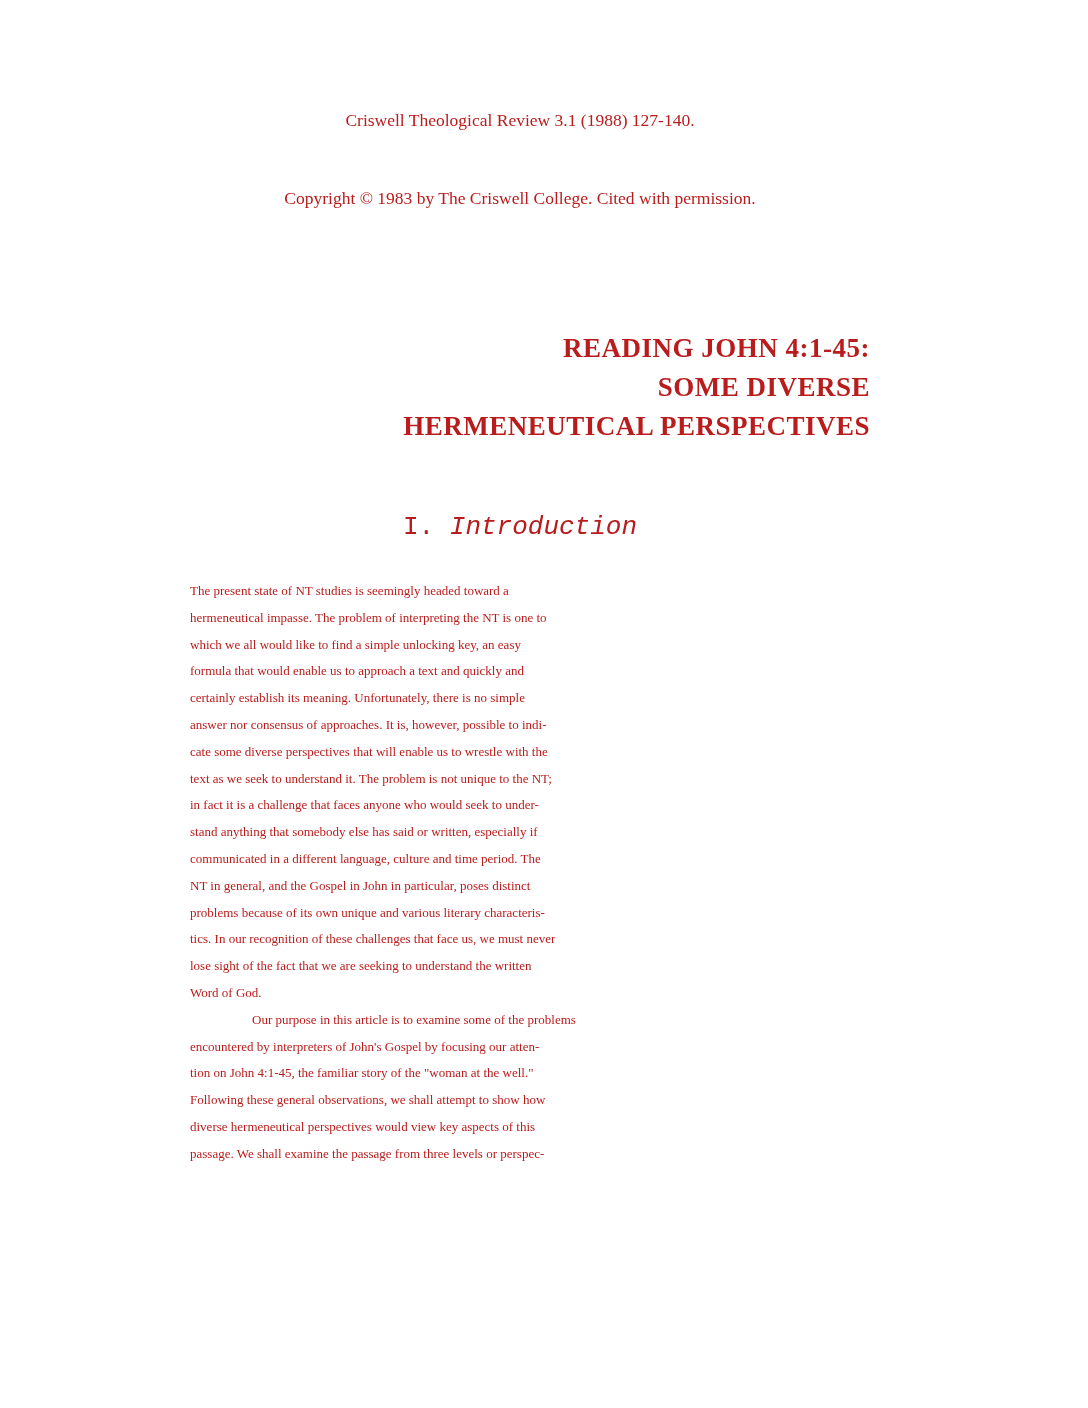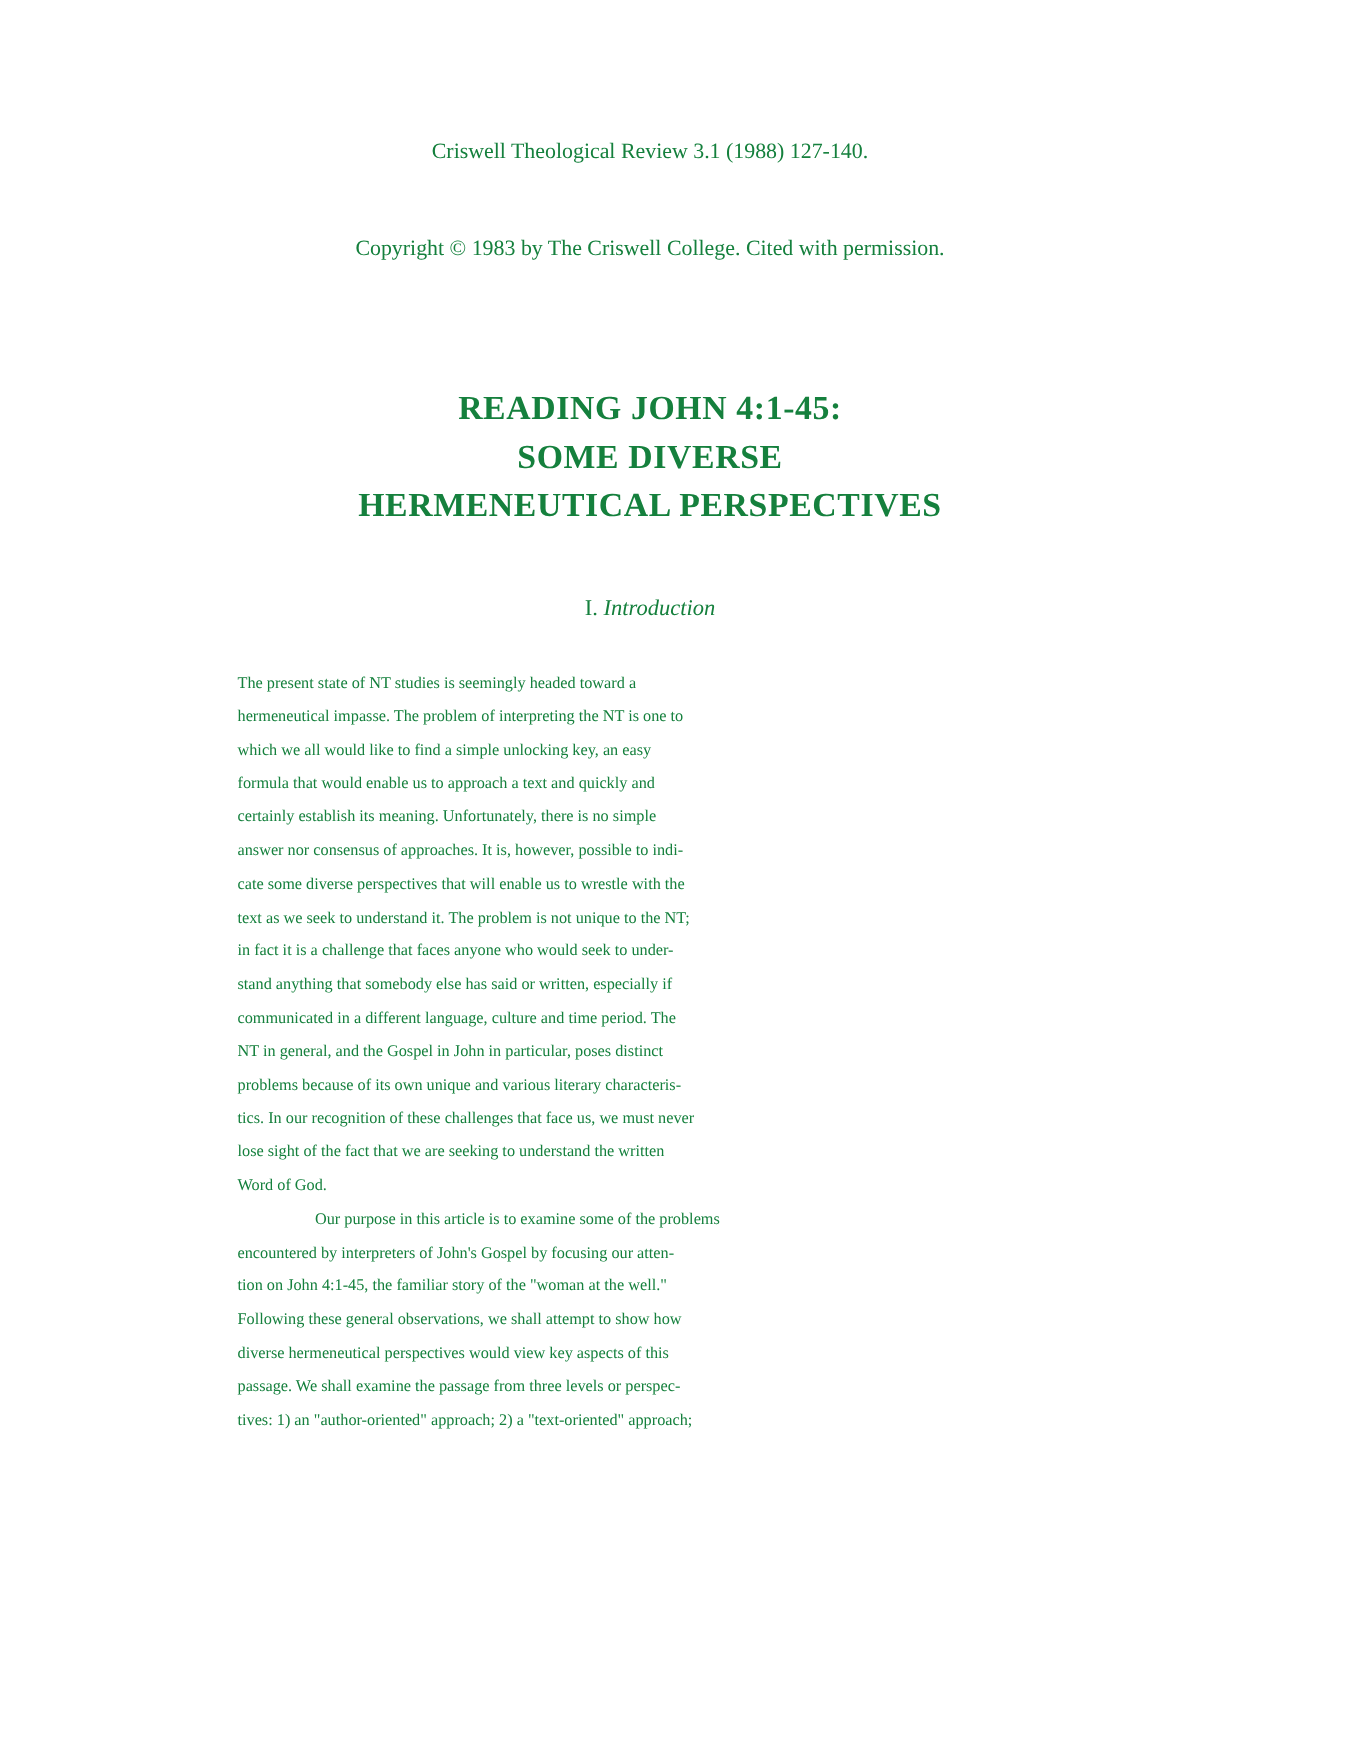--- a/index.html
+++ b/index.html
@@ -5,56 +5,57 @@
   html, body {
     margin: 0;
     padding: 0;
     background: #ffffff;
   }
   .page {
     position: relative;
     width: 1088px;
     height: 1176px;
     background: #ffffff;
-    color: #15803d;
+    color: #b91c1c;
     font-family: "Liberation Serif", "DejaVu Serif", serif;
     overflow: hidden;
   }
   .content {
     position: absolute;
     left: 170px;
     top: 0;
     width: 700px;
   }
   .header-block {
     margin-top: 55px;
     text-align: center;
     font-size: 17.5px;
     line-height: 26px;
     white-space: pre-wrap;
   }
   .title-block {
-    margin-top: 44px;
-    text-align: center;
+    margin-top: 66px;
+    text-align: right;
     font-weight: bold;
     font-size: 27px;
     line-height: 39px;
     letter-spacing: 0.5px;
     white-space: pre-wrap;
   }
   .author-block {
     margin-top: 62px;
     text-align: center;
     font-size: 19px;
     line-height: 27px;
   }
   .section-heading {
-    margin-top: 52px;
+    margin-top: 66px;
     text-align: center;
-    font-size: 18px;
+    font-size: 26px;
+    font-family: Liberation Mono, monospace;
   }
   .section-heading .sec-title {
     font-style: italic;
   }
   .body-text {
     margin-top: 36px;
     margin-left: 20px;
     width: 672px;
     font-size: 13px;
     line-height: 26.8px;

